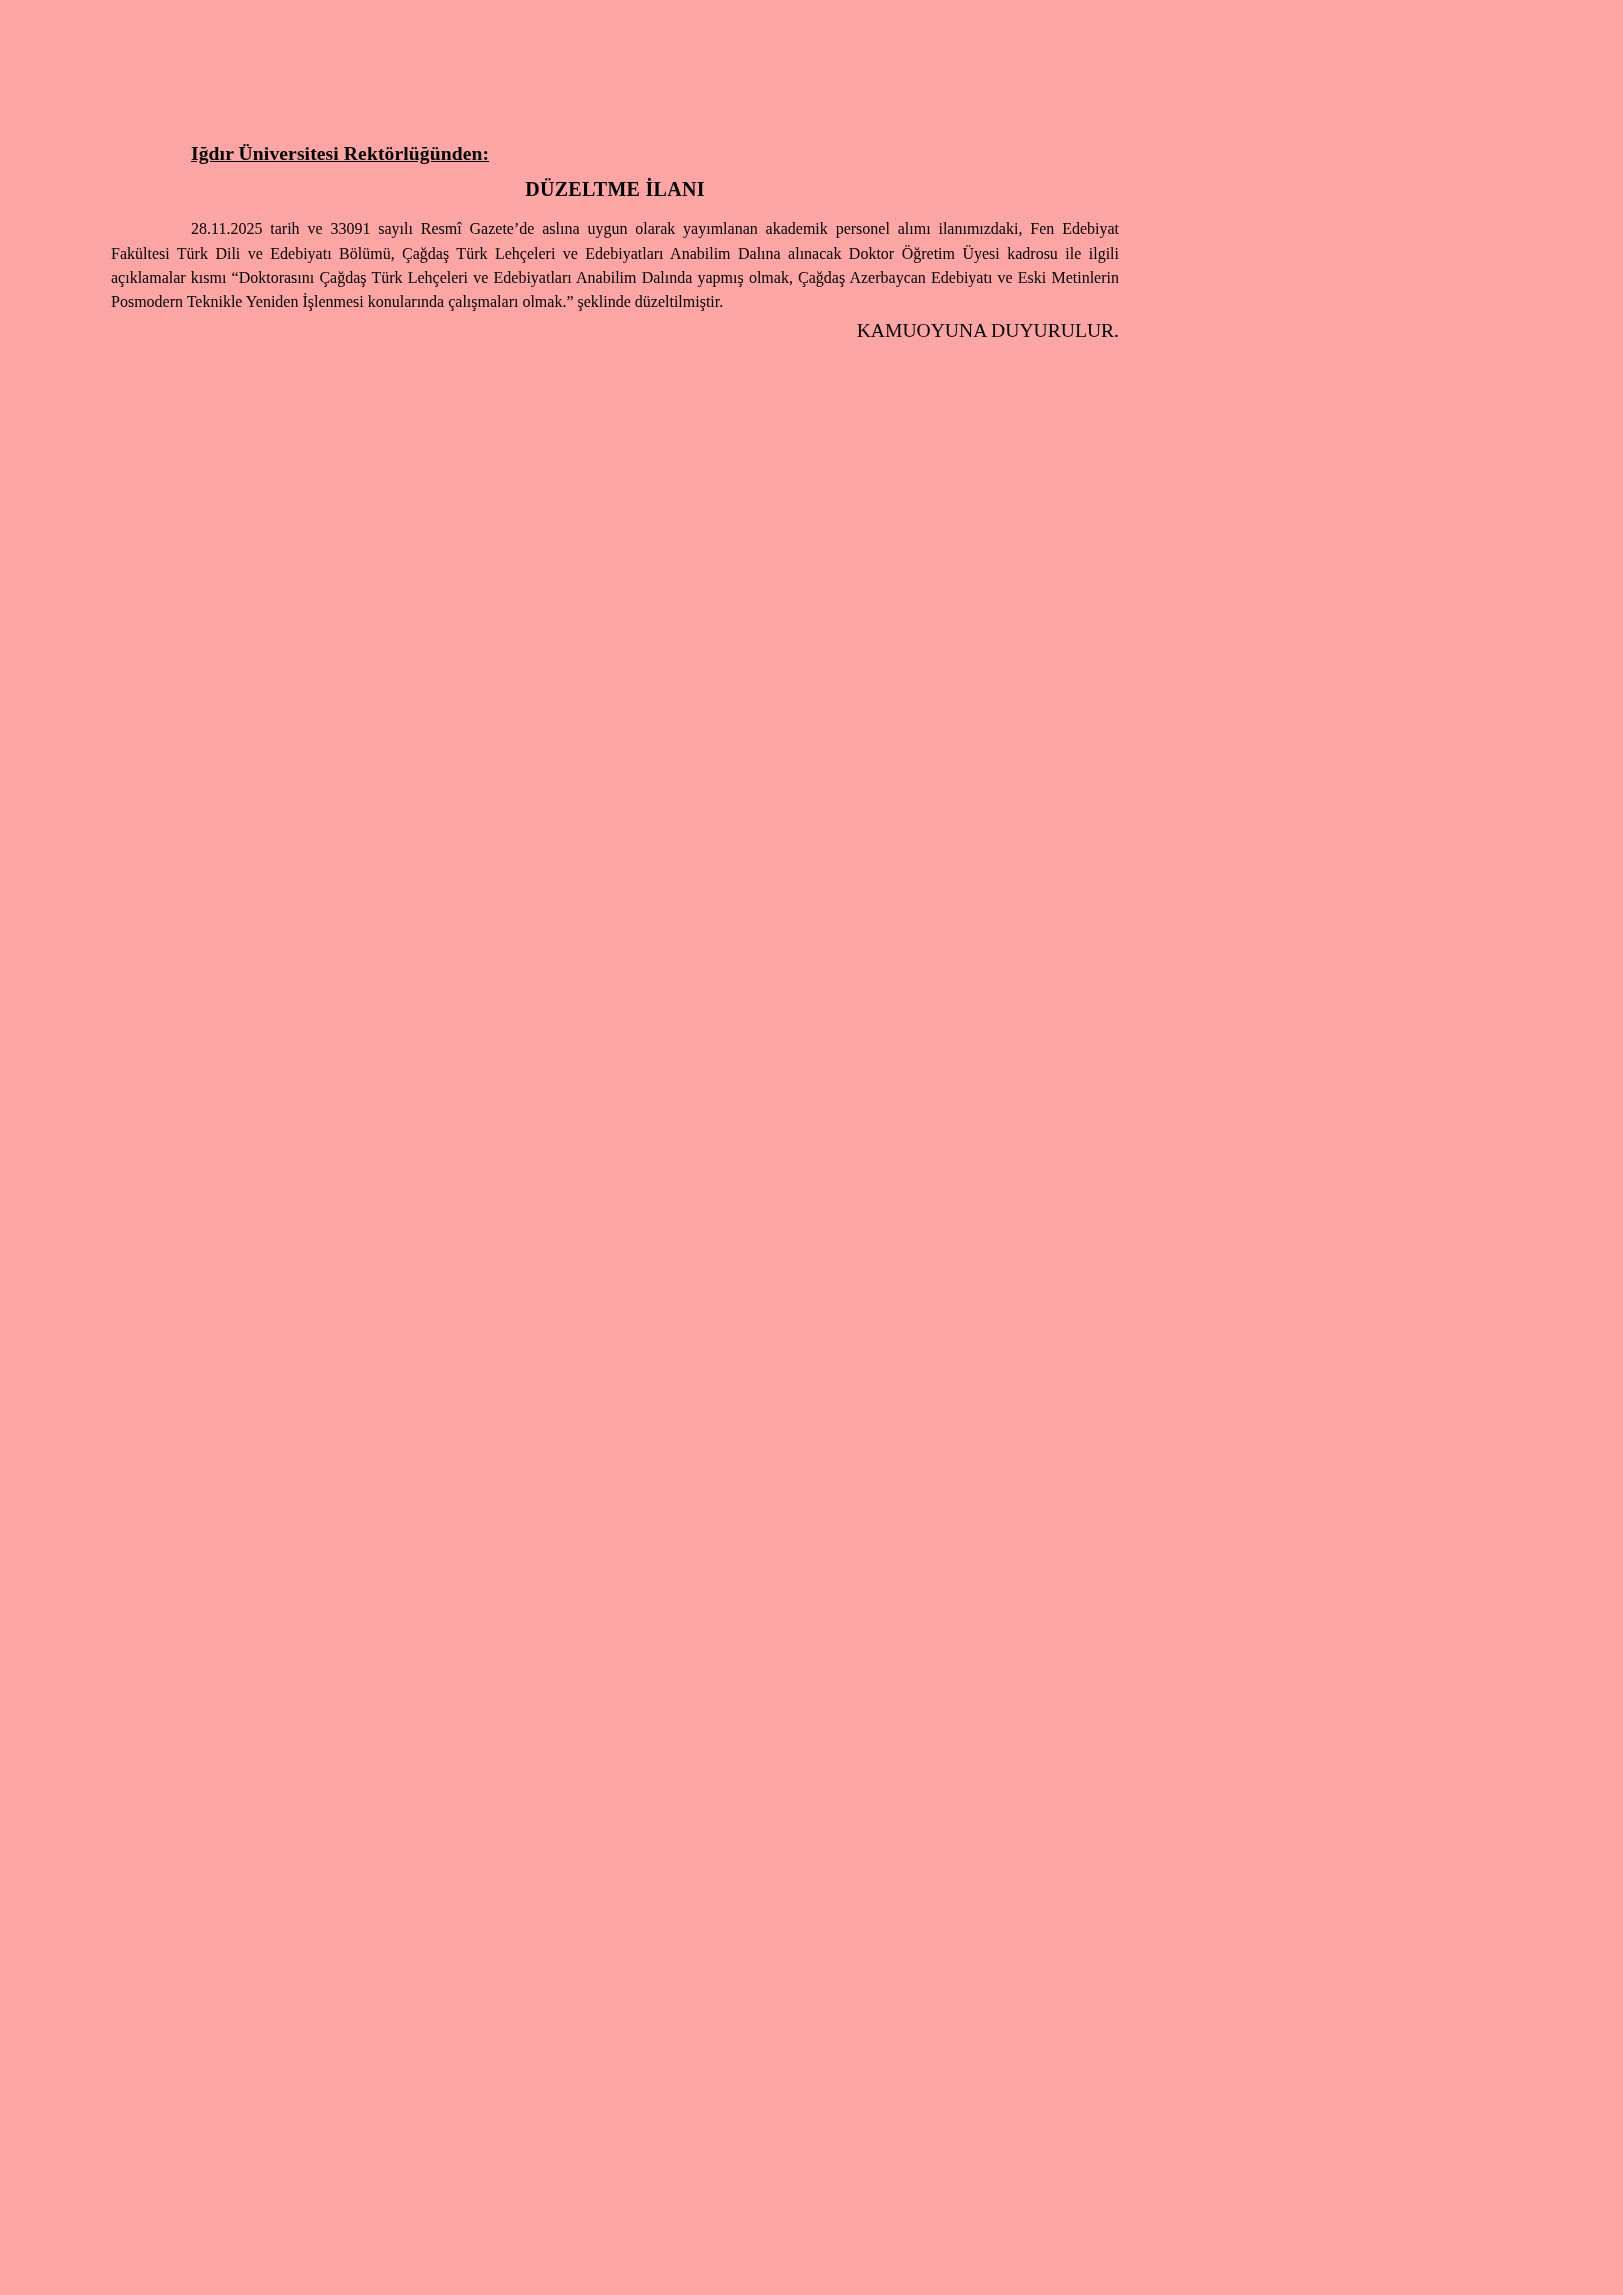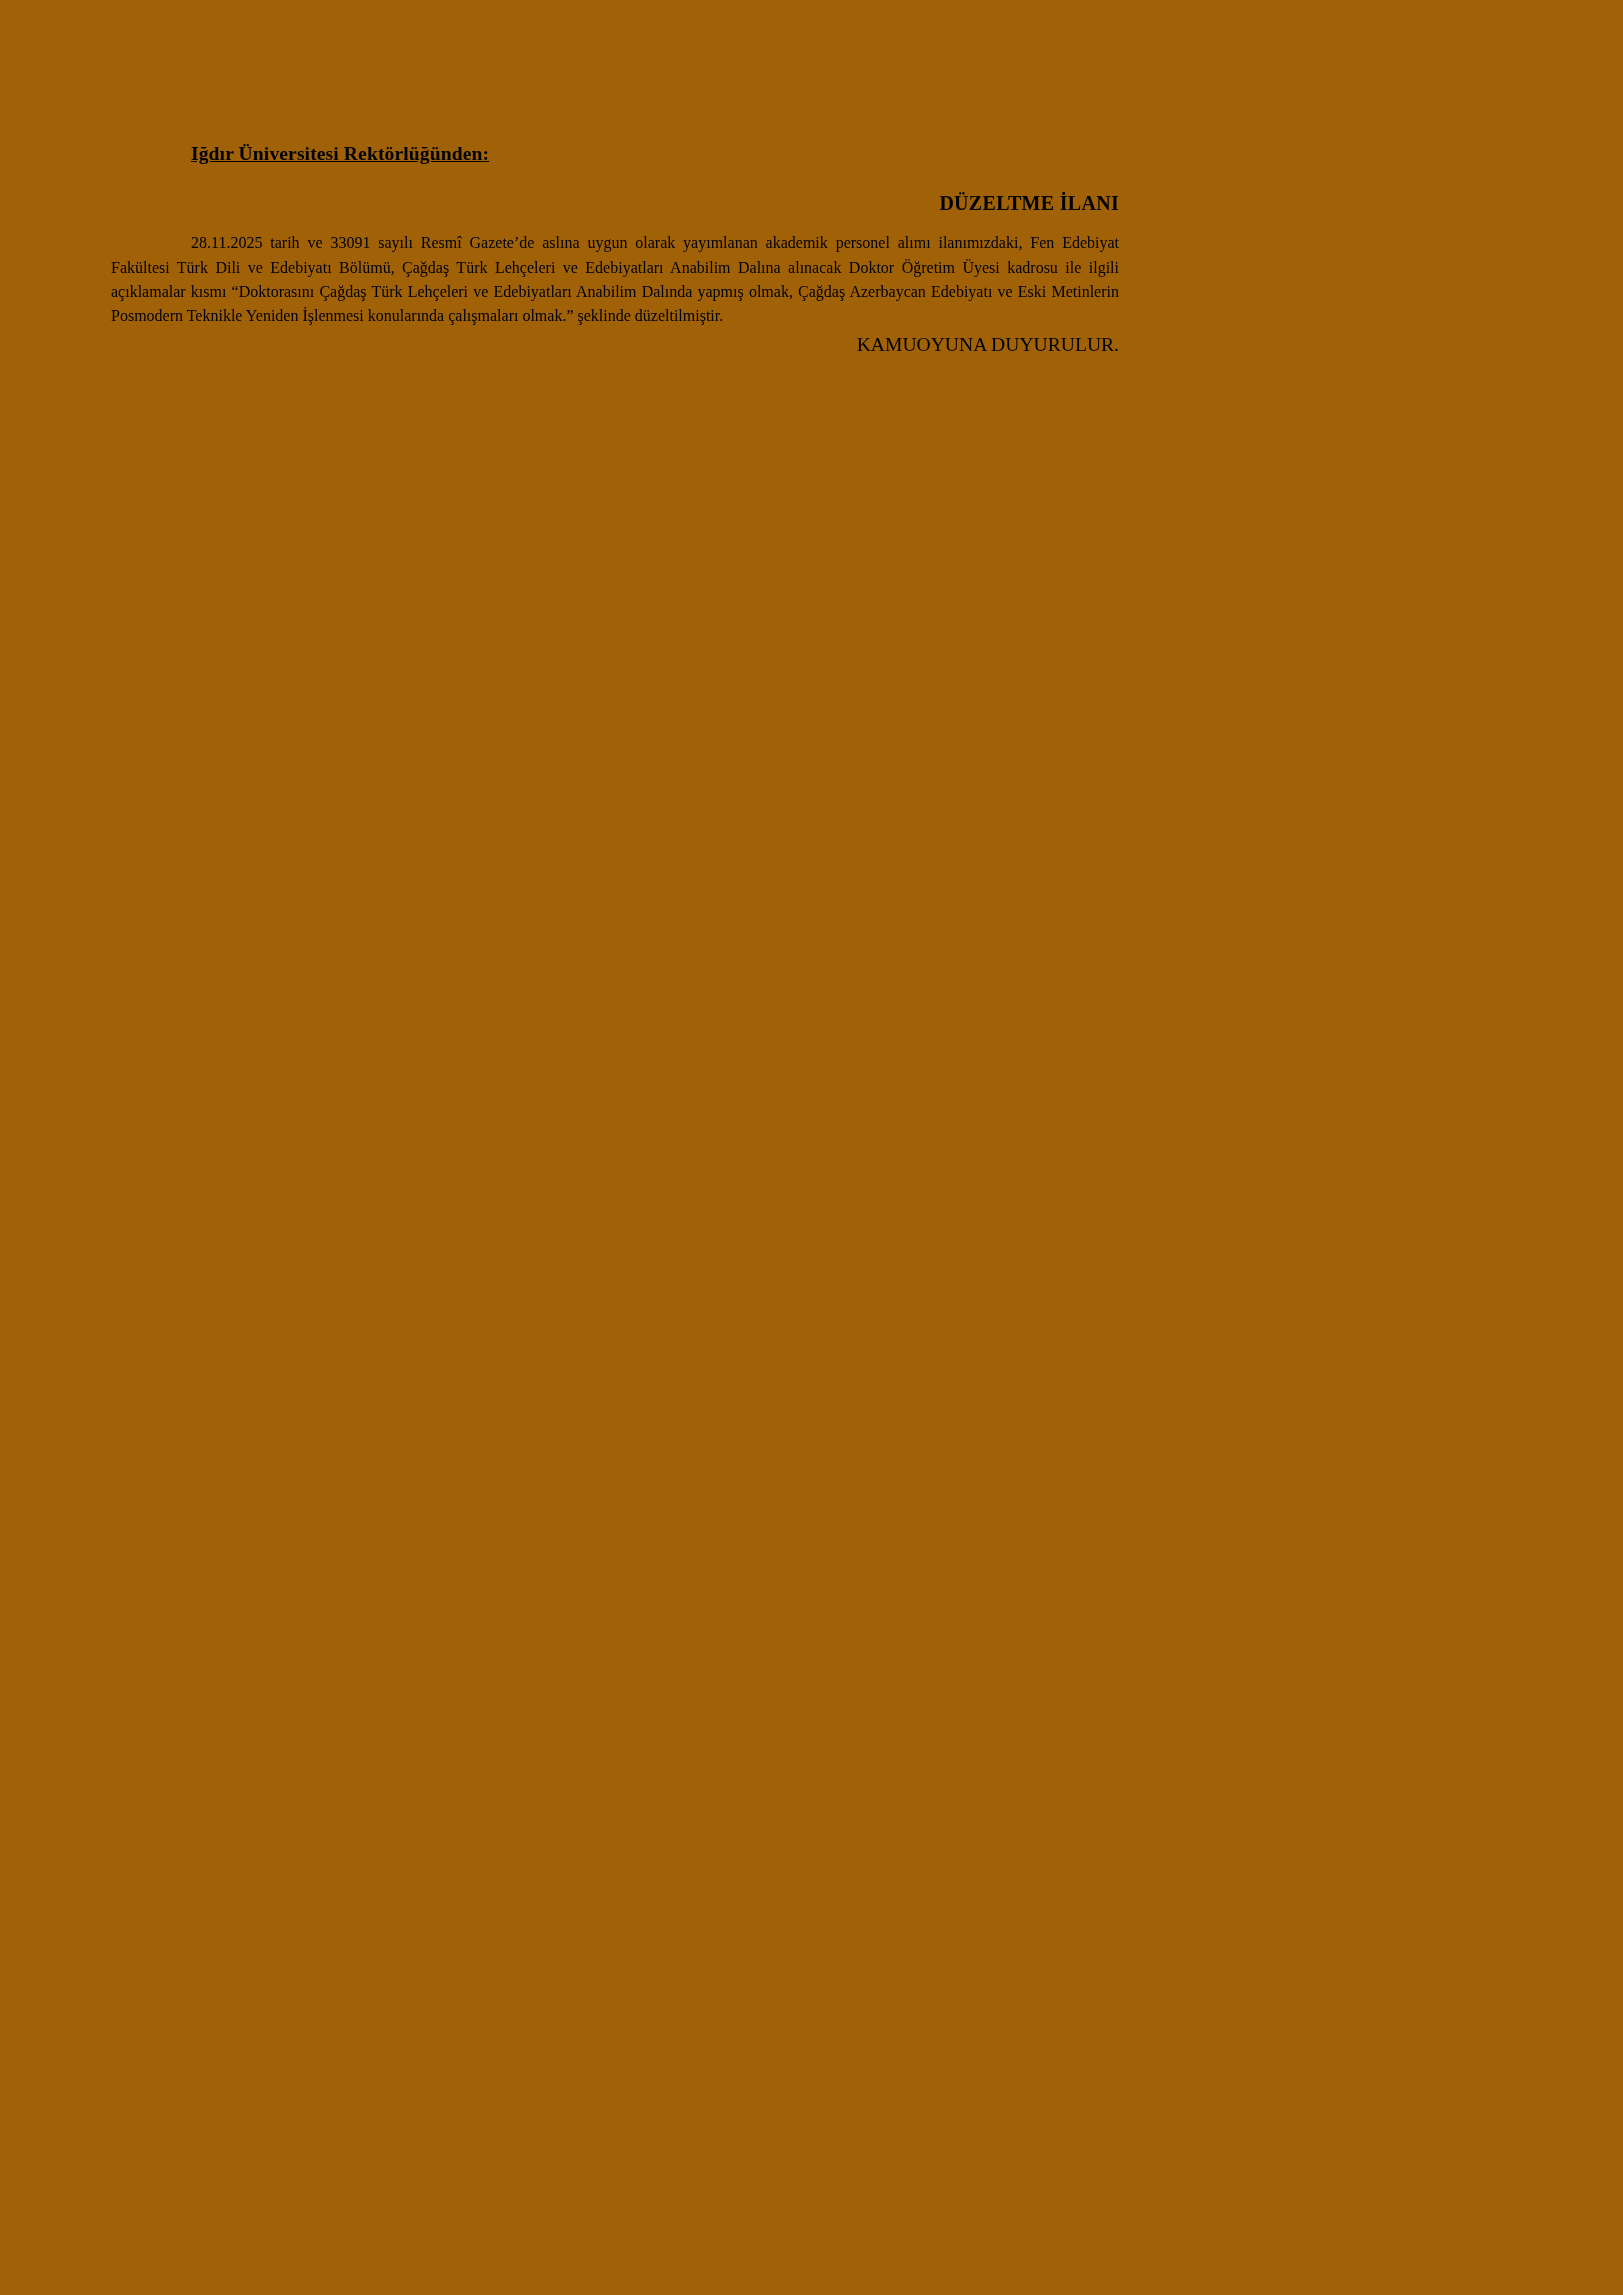--- a/index.html
+++ b/index.html
@@ -4,21 +4,21 @@
 <style>
   html, body {
     margin: 0;
     padding: 0;
     background: #ffffff;
   }
   .page {
     position: relative;
     width: 1623px;
     height: 2295px;
-    background: #a16207;
+    background: #fca5a5;
     font-family: "Liberation Serif", "DejaVu Serif", serif;
     color: #000000;
     box-sizing: border-box;
   }
   .content {
     position: absolute;
     left: 111px;
     top: 141px;
     width: 1008px;
   }
@@ -26,22 +26,22 @@
     font-size: 19.6px;
     font-weight: bold;
     text-decoration: underline;
     margin-left: 80px;
     line-height: 1.35;
     letter-spacing: 0.1px;
   }
   .doc-title {
     font-size: 20px;
     font-weight: bold;
-    text-align: right;
-    margin-top: 25px;
+    text-align: center;
+    margin-top: 11px;
     letter-spacing: 0.3px;
   }
   .body-par {
     font-size: 16px;
     line-height: 1.52;
     text-align: justify;
     text-justify: inter-word;
     margin-top: 16px;
     text-indent: 80px;
     hyphens: none;

